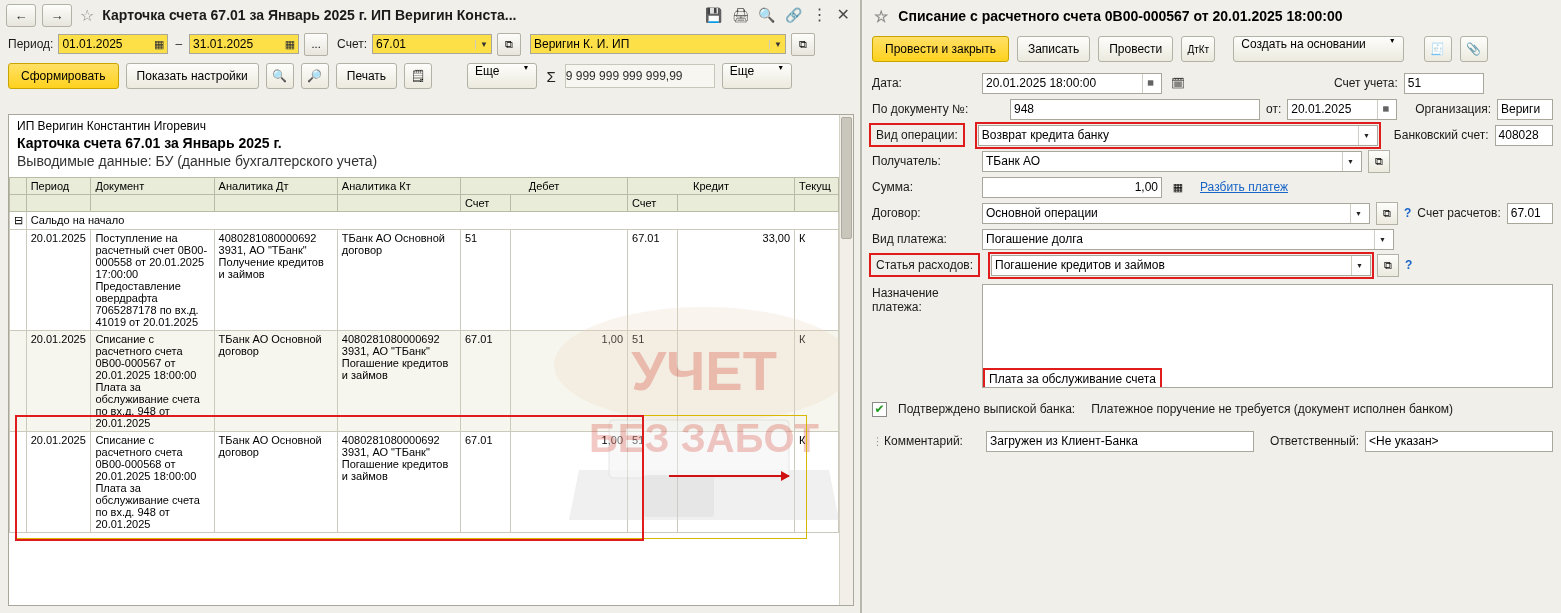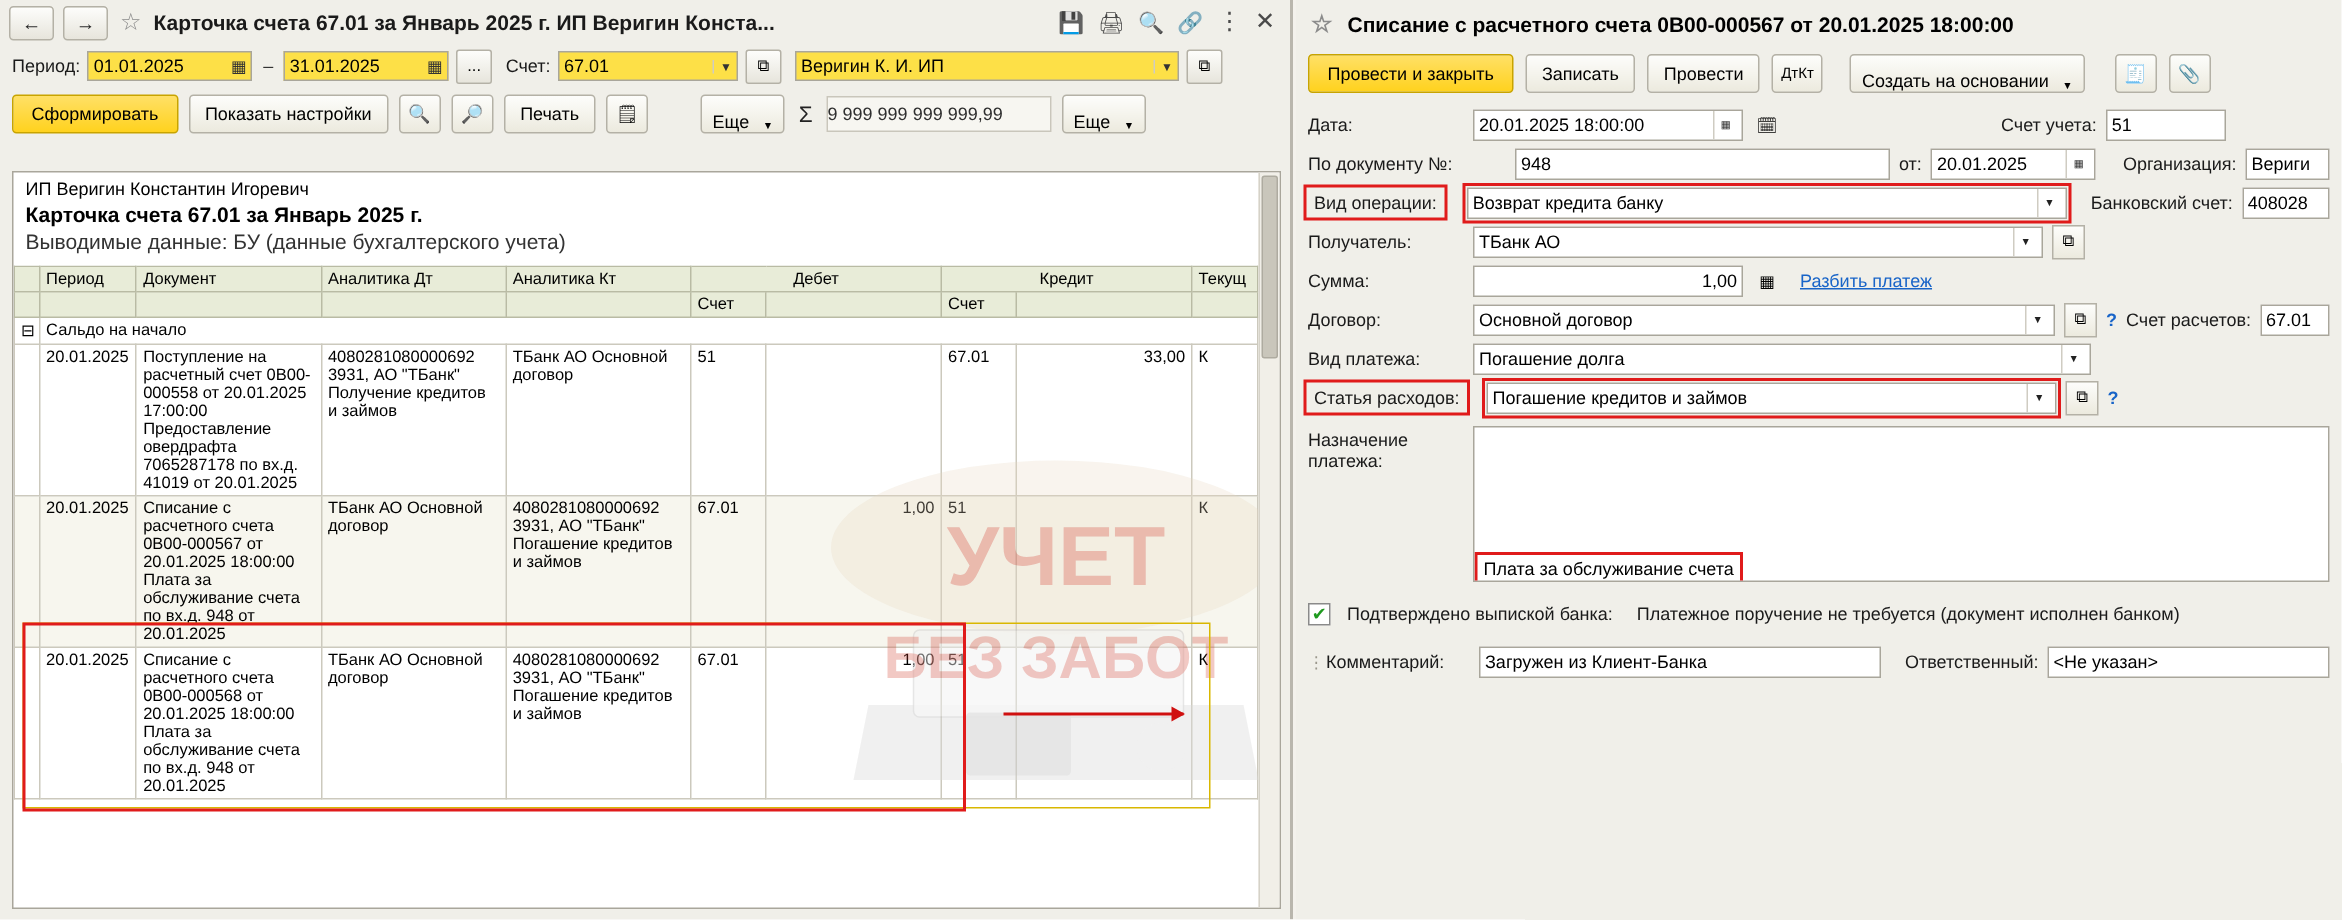--- a/index.html
+++ b/index.html
@@ -123,21 +123,21 @@
     border-radius: 3px;
     height: 24px; min-width: 26px;
     display: flex; align-items: center; justify-content: center;
     font-size: 12px; cursor: pointer;
   }
   .btn-more {
     background: linear-gradient(#fdfdfb,#eceade);
     border: 1px solid #b4b1a6;
     border-radius: 3px;
     height: 24px; padding: 0 7px;
-    display: flex; align-items: flex-end; gap: 9px;
+    display: flex; align-items: flex-start; gap: 23px;
     font-size: 12px; cursor: pointer;
   }
   .sigma { font-size: 15px; color: #222; padding: 0 2px;}
   .num-box {
     border: 1px solid #c9c6bb;
     background: #f7f6f1;
     height: 22px;
     display: flex; align-items: center;
     padding: 0 0;
     font-size: 12px;
@@ -563,21 +563,21 @@
         <div class="fin num" style="flex:0 0 180px">
           <span>1,00</span>
         </div>
         <div class="extbtn" style="border:none;background:none">▦</div>
         <span class="link" style="margin-left:6px">Разбить платеж</span>
       </div>
 
       <div class="frow">
         <span class="flabel">Договор:</span>
         <div class="fin" style="flex:0 0 388px">
-          <span>Основной договор</span>
+          <span>Основной операции</span>
           <span class="dropbtn">▼</span>
         </div>
         <div class="extbtn">⧉</div>
         <span class="qmark">?</span>
         <span class="lbl">Счет расчетов:</span>
         <div class="fin" style="flex:1 1 auto">
           <span>67.01</span>
         </div>
       </div>
 

